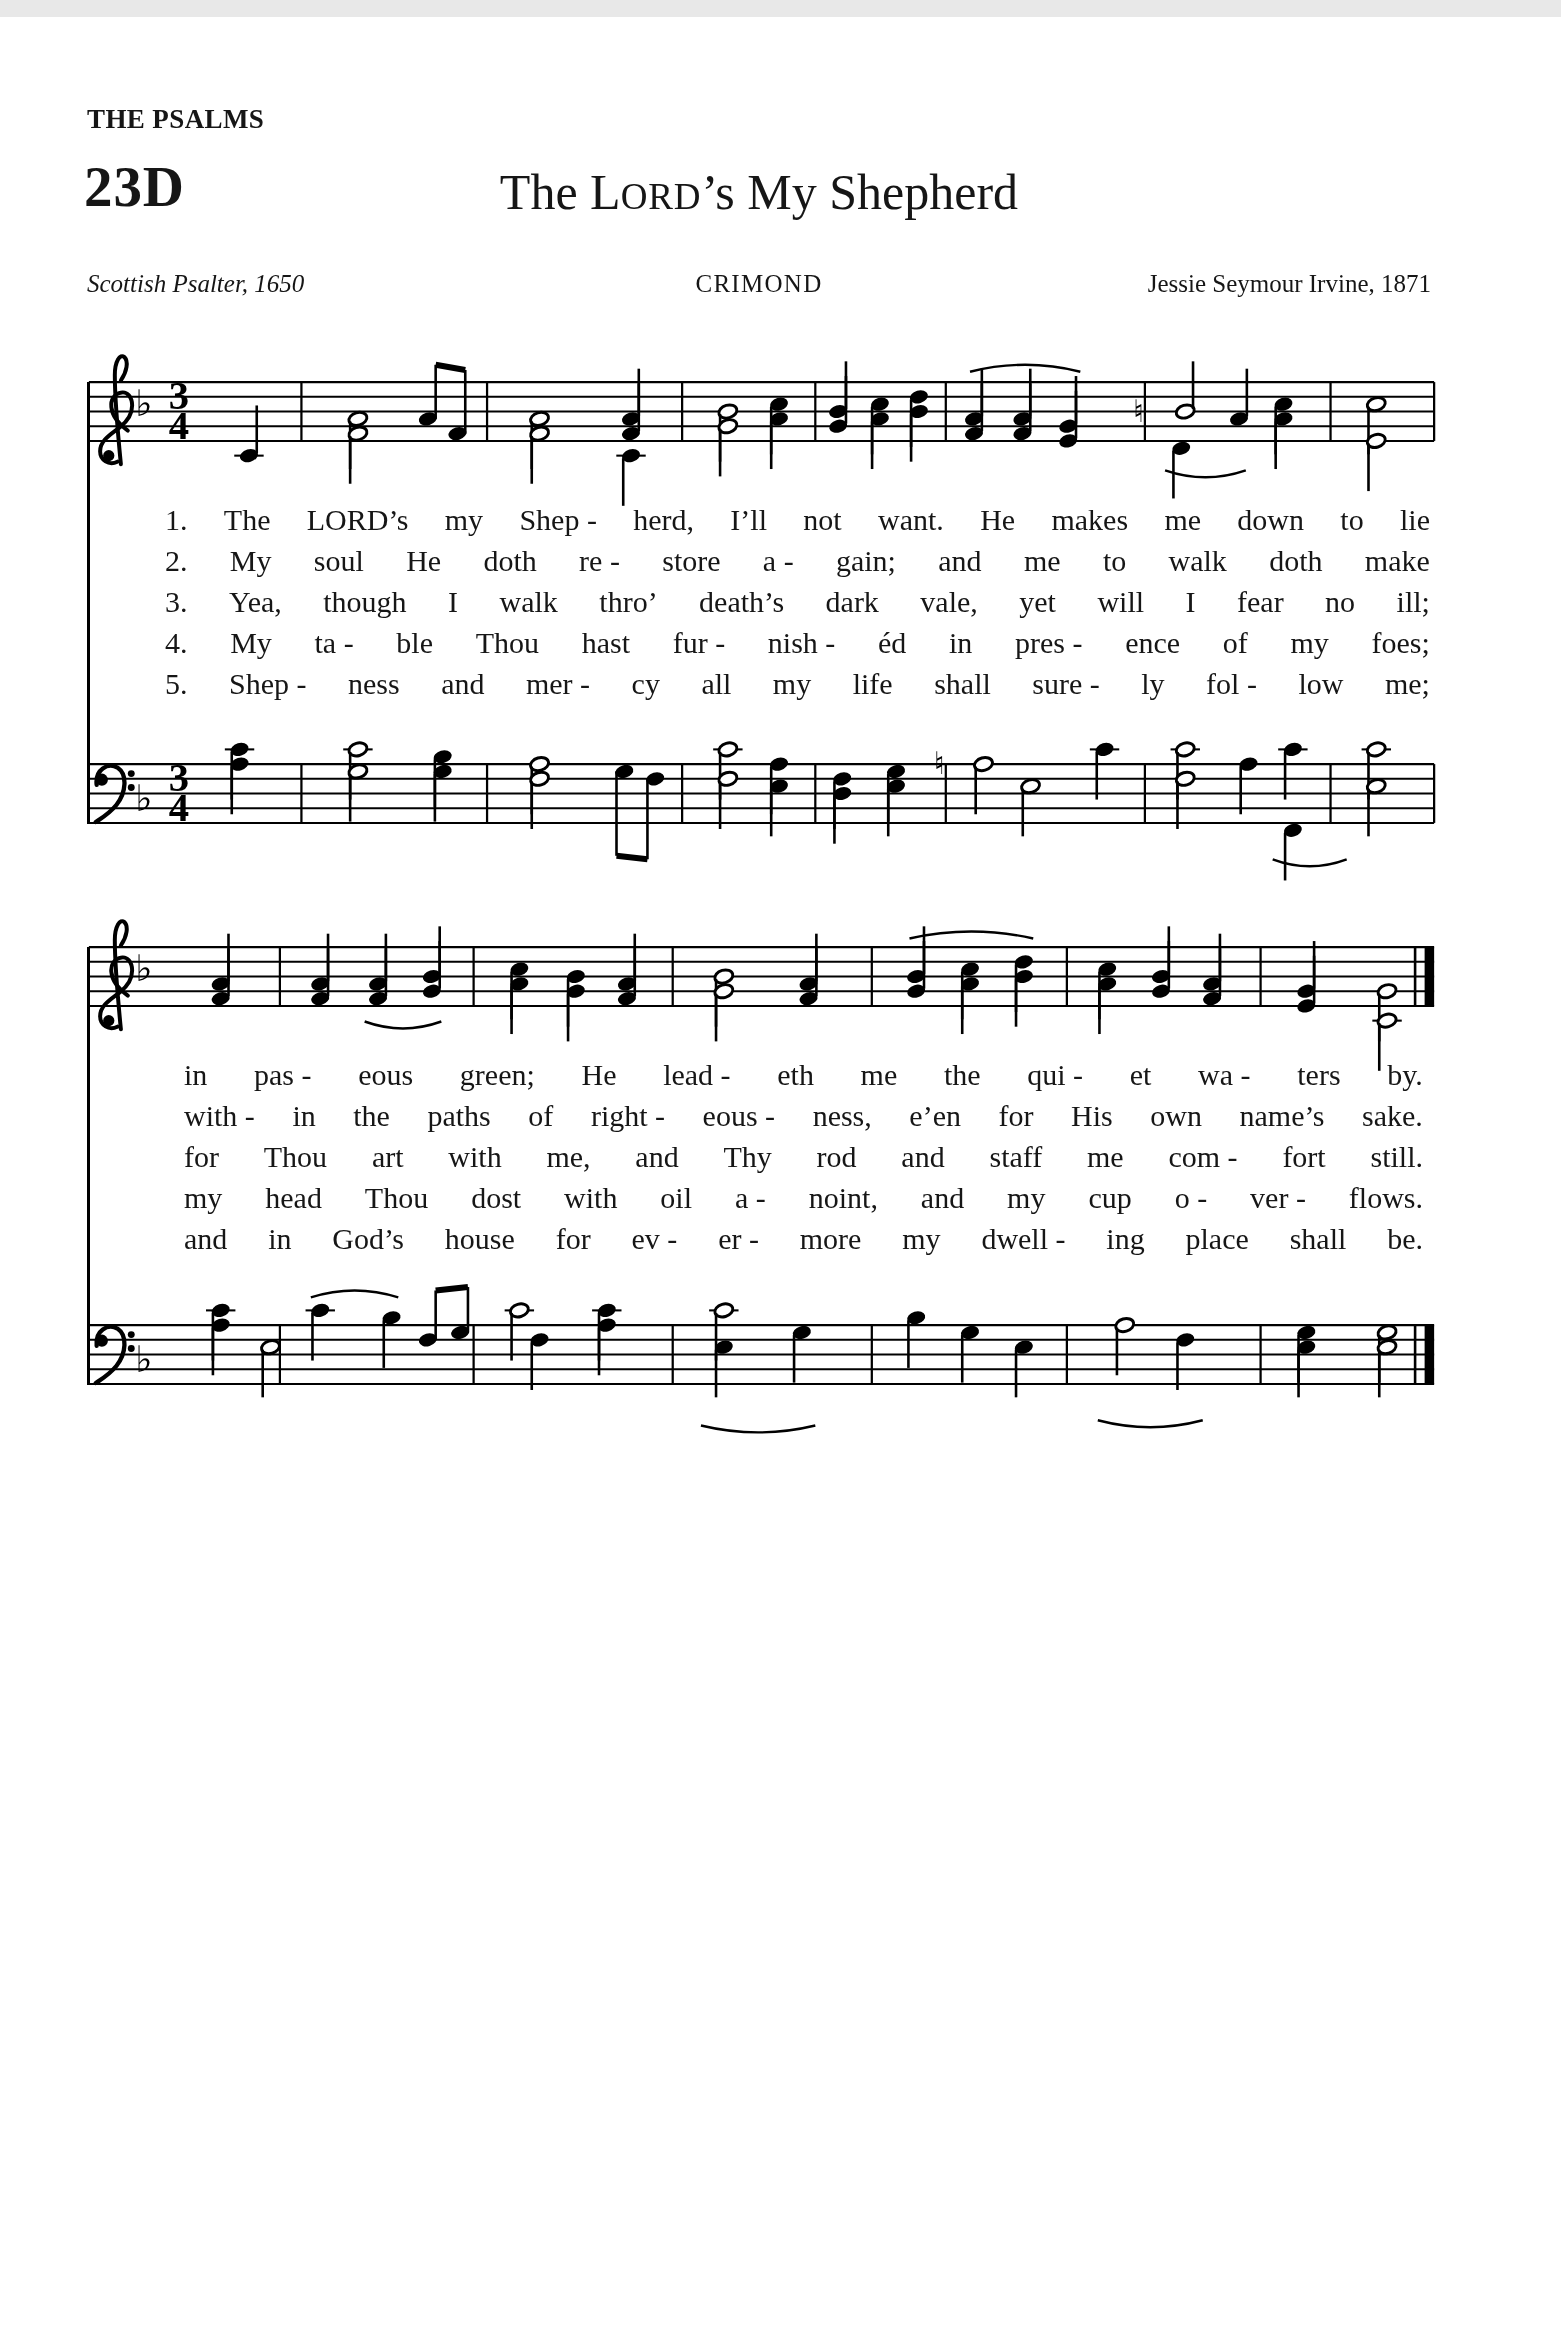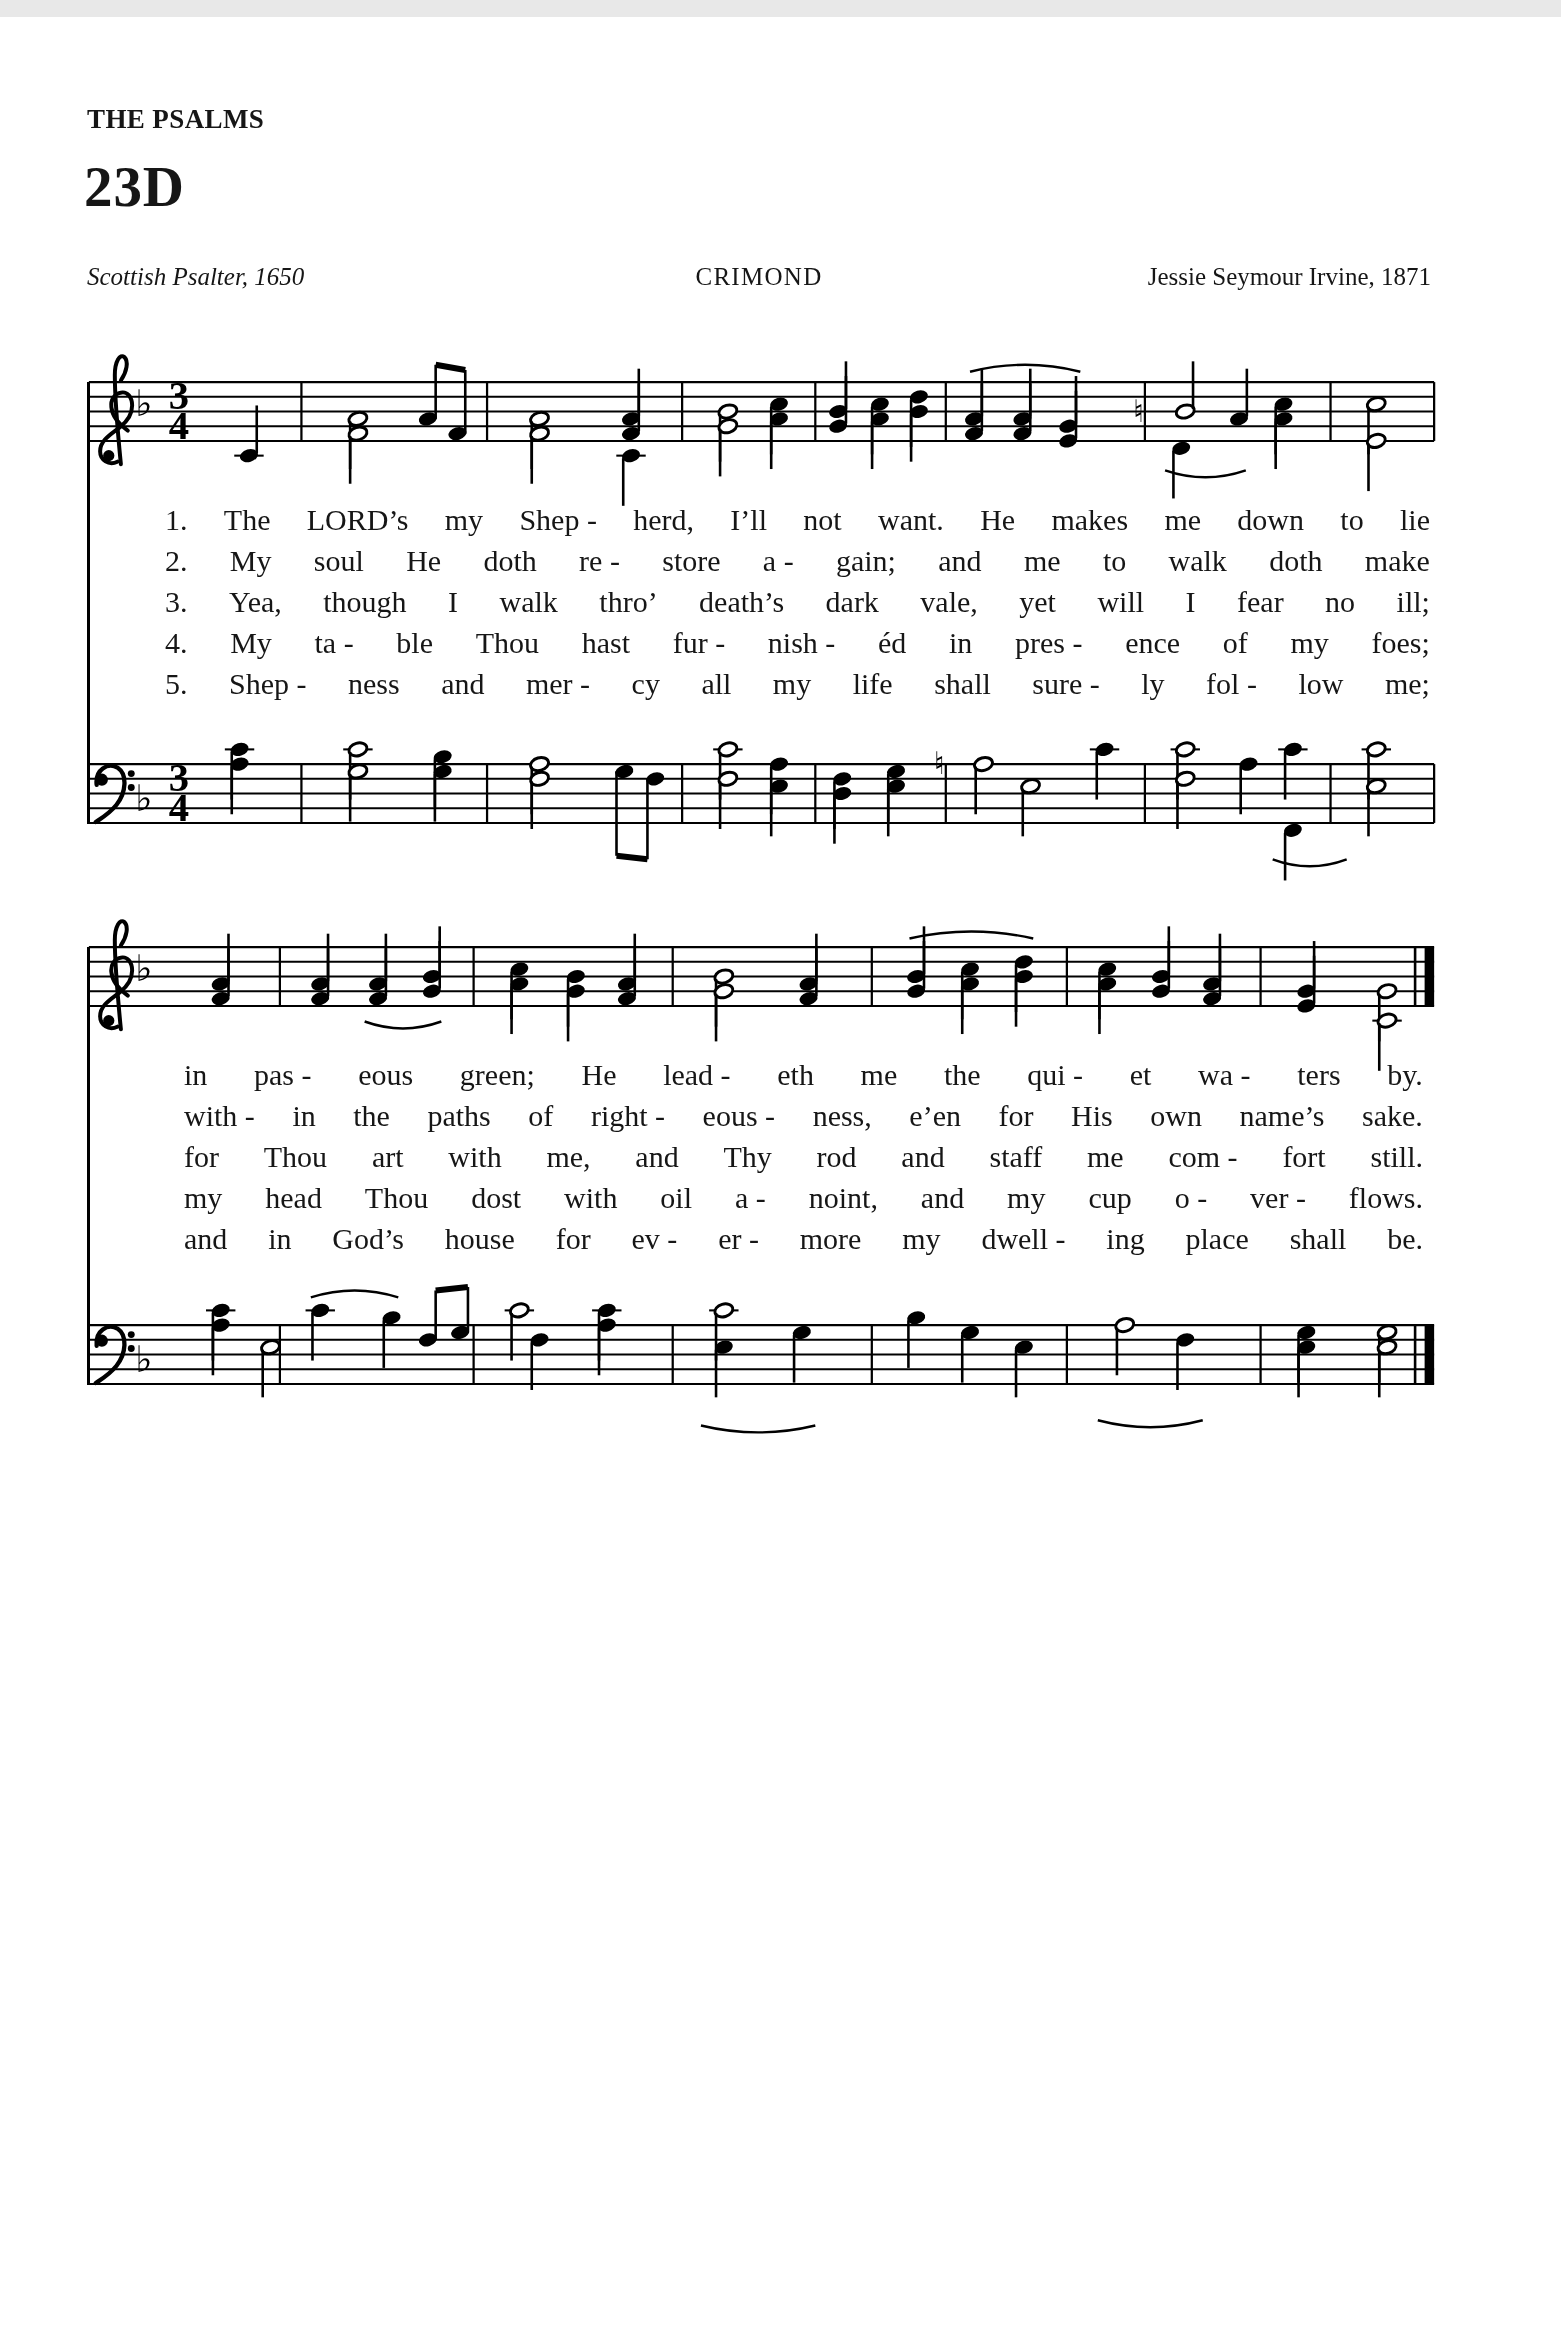--- a/index.html
+++ b/index.html
@@ -5,39 +5,40 @@
   html,body{margin:0;padding:0;background:#e8e8e8;}
   .page{
     position:relative;width:1561px;height:2342px;background:#ffffff;
     font-family:"Liberation Serif", serif;color:#161616;overflow:hidden;margin:17px auto;
   }
   .abs{position:absolute;}
   .header-label{left:87px;top:87px;font-size:27px;font-weight:bold;letter-spacing:0.4px;}
   .hymn-number{left:84px;top:137px;font-size:57px;font-weight:bold;letter-spacing:0.9px;}
   .title-wrap{left:87px;top:146px;width:1344px;text-align:center;font-size:50px;}
   .title-wrap .sc{font-size:0.74em;letter-spacing:0.9px;}
-  .attr-row{left:87px;top:246px;width:1344px;display:grid;grid-template-columns:1fr auto 1fr;font-size:25px;align-items:baseline;}
+  .attr-row{left:87px;top:253px;width:1344px;display:grid;grid-template-columns:1fr auto 1fr;font-size:25px;align-items:baseline;}
   .attr-row.second{top:280px;}
   .attr-left{text-align:left;font-style:italic;}
   .attr-center{text-align:center;letter-spacing:1.3px;}
   .attr-right{text-align:right;}
   .sysline{width:2.6px;background:#000;}
   .staff-svg{position:absolute;left:87px;width:1349px;height:186px;}
   .lyric-block{position:absolute;}
   .lyric-line{display:flex;justify-content:space-between;align-items:baseline;height:41px;line-height:41px;font-size:30px;white-space:nowrap;}
   .syl{display:inline-block;}
 </style>
 </head>
 <body>
 
 <div class="page">
 
   <div class="abs header-label">THE PSALMS</div>
   <div class="abs hymn-number">23D</div>
 
+  <div class="abs title-wrap"><span>The L</span><span class="sc">ORD</span><span>’s My Shepherd</span></div>
 
   <div class="abs attr-row">
     <span class="attr-left">Scottish Psalter, 1650</span>
     <span class="attr-center">CRIMOND</span>
     <span class="attr-right">Jessie Seymour Irvine, 1871</span>
   </div>
 
   <div class="abs sysline" style="left:87px;top:365px;height:442px;"></div>
   <div class="abs sysline" style="left:87px;top:930px;height:438px;"></div>
 

